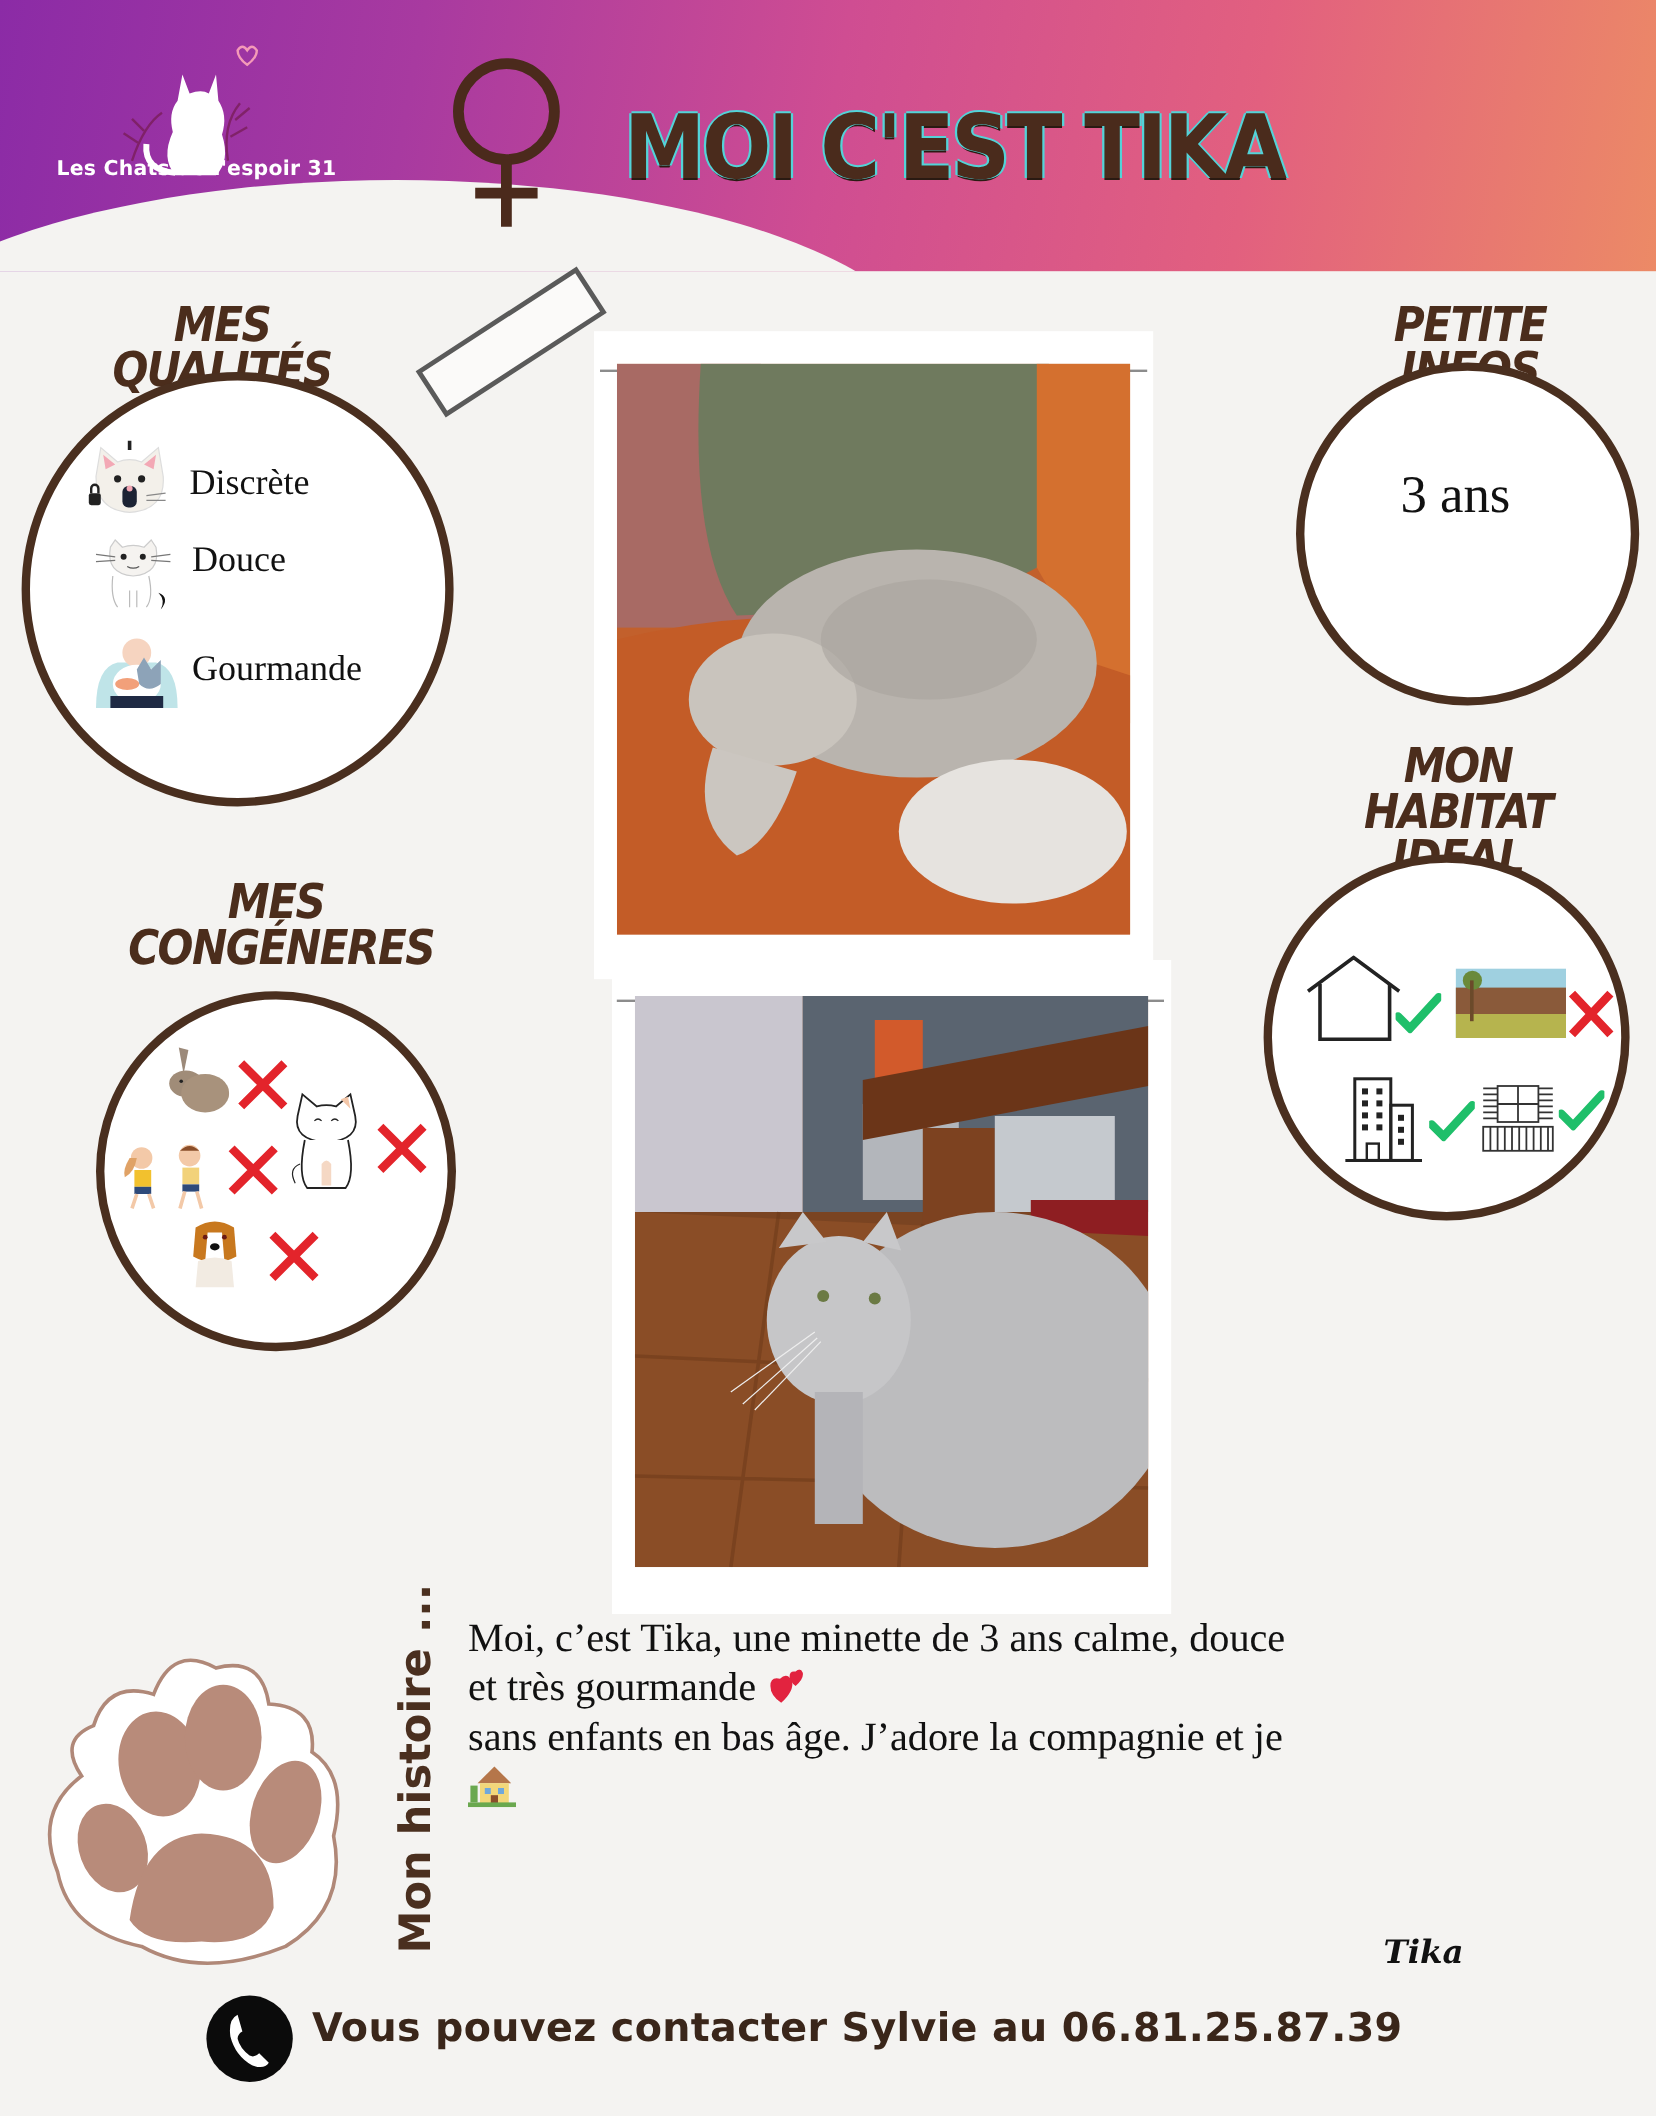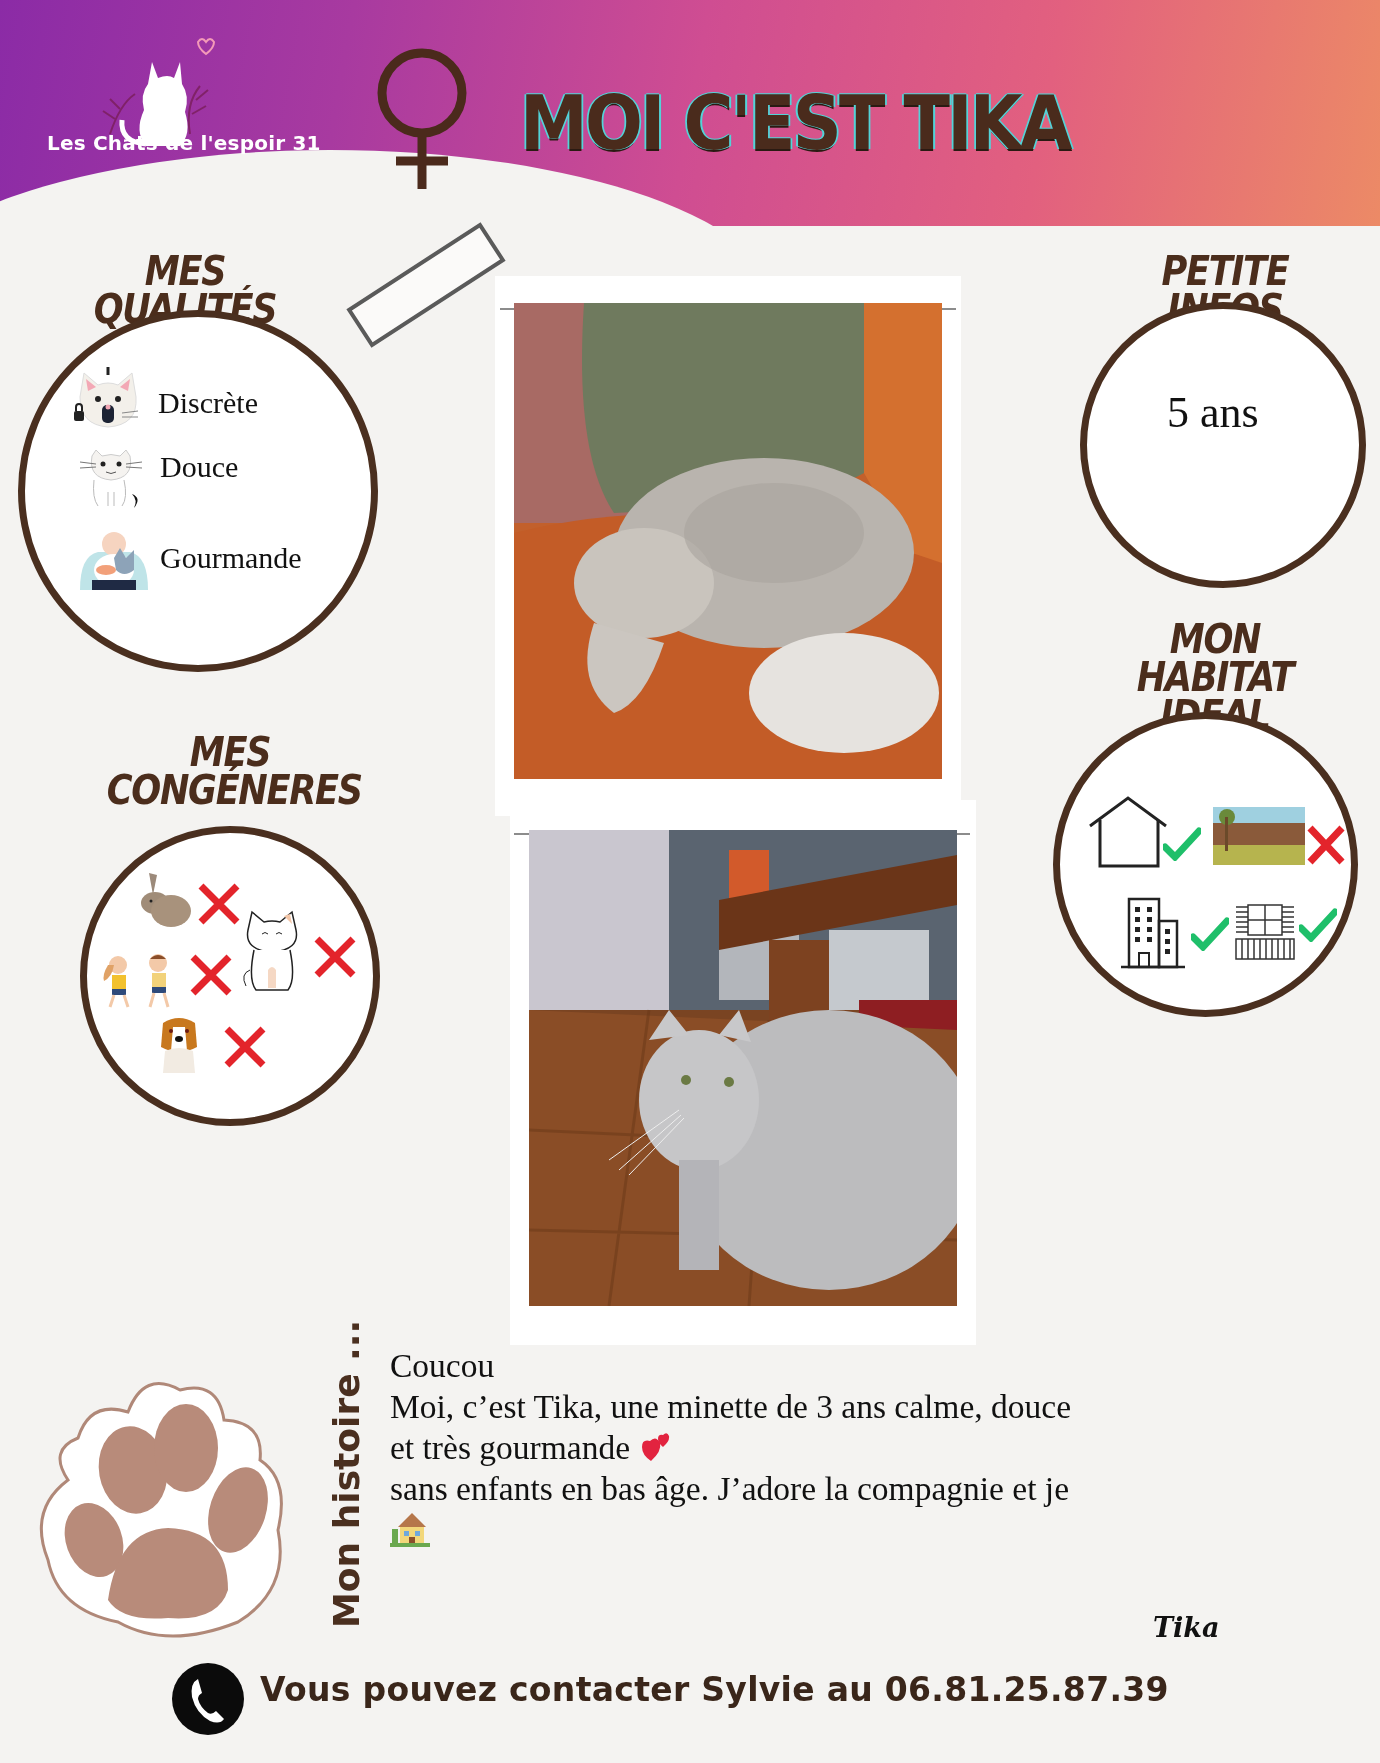--- a/index.html
+++ b/index.html
@@ -18,21 +18,21 @@
     background: linear-gradient(100deg, #8b2ba6 0%, #a83aa0 25%, #cf4d92 50%, #e2607f 75%, #ec8a66 100%);
     overflow: hidden;
   }
   .header-curve {
     position: absolute; left: -120px; top: 150px; width: 900px; height: 320px;
     background: #f4f3f1; border-radius: 50%;
   }
   .logo { position: absolute; left: 40px; top: 24px; width: 220px; height: 140px; }
   .logo-text {
     position: absolute; left: 47px; top: 131px; color: #fff;
-    font-family: "DejaVu Sans", sans-serif; font-size: 20px; font-weight: bold; letter-spacing: 0.2px;
+    font-family: "DejaVu Sans", sans-serif; font-size: 17px; font-weight: bold; letter-spacing: 0.2px;
   }
   .female-icon { position: absolute; left: 370px; top: 45px; width: 104px; height: 148px; }
   .page-title {
     position: absolute; left: 520px; top: 86px;
     font-family: "DejaVu Sans", sans-serif; font-weight: bold; font-size: 74px;
     color: #4a2b1c; letter-spacing: -3px; transform: scaleX(0.92); transform-origin: left;
     text-shadow: -2px 0 0 #53d3d8, 2px 0 0 #53d3d8, 0 -1px 0 #53d3d8, 0 2px 0 #2a1a12;
     line-height: 1;
   }
 
@@ -208,21 +208,21 @@
     <g stroke="#eee" stroke-width="1">
         <line x1="150" y1="280" x2="80" y2="330"></line>
         <line x1="152" y1="285" x2="90" y2="340"></line>
         <line x1="155" y1="288" x2="100" y2="345"></line>
       </g>
   </svg>
 </div>
 
 <div class="section-title" style="left:1085px; top:252px; width:280px; font-size:40px;">PETITE INFOS</div>
 <div class="circle" style="left:1080px; top:302px; width:286px; height:286px;"></div>
-<div class="age-text" style="left:1167px; top:387px;">5 ans</div>
+<div class="age-text" style="left:1167px; top:387px;">3 ans</div>
 
 <div class="section-title" style="left:1070px; top:620px; width:290px; font-size:40px;">
   <div>MON HABITAT</div>
   <div>IDEAL</div>
 </div>
 <div class="circle" style="left:1053px; top:712px; width:305px; height:305px;"></div>
 
 <svg class="abs" style="left:1088px; top:796px;" width="80" height="72" viewBox="0 0 80 72">
   <path d="M2 30 L40 2 L78 30" stroke="#222" stroke-width="3" fill="none"></path>
   <path d="M12 24 L12 70 L70 70 L70 24" stroke="#222" stroke-width="3" fill="none"></path>
@@ -335,21 +335,20 @@
   <ellipse cx="105" cy="110" rx="34" ry="44" fill="#b88b7a" transform="rotate(-10 105 110)"></ellipse>
   <ellipse cx="158" cy="88" rx="32" ry="44" fill="#b88b7a"></ellipse>
   <ellipse cx="210" cy="150" rx="28" ry="44" fill="#b88b7a" transform="rotate(18 210 150)"></ellipse>
   <ellipse cx="66" cy="180" rx="28" ry="38" fill="#b88b7a" transform="rotate(-20 66 180)"></ellipse>
   <path d="M80 240 Q90 170 140 168 Q200 170 200 230 Q190 262 140 258 Q94 262 80 240 Z" fill="#b88b7a"></path>
 </svg>
 
 <div class="story-label">Mon histoire ...</div>
 
 <div class="story">
-  <div>Coucou</div>
   <div> Moi, c’est Tika, une minette de 3 ans calme, douce</div>
   <div>
     <span>et très gourmande</span>
     <svg class="emoji-heart" viewBox="0 0 34 30">
       <path d="M4 14 q0 -8 8 -6 q6 -6 10 2 q2 8 -9 18 q-9 -6 -9 -14z" fill="#e2233f"></path>
       <path d="M20 6 q0 -5 5 -4 q4 -4 6 1 q1 5 -6 11 q-5 -4 -5 -8z" fill="#e2233f"></path>
     </svg>
   </div>
   <div>sans enfants en bas âge. J’adore la compagnie et je</div>
   <div>

